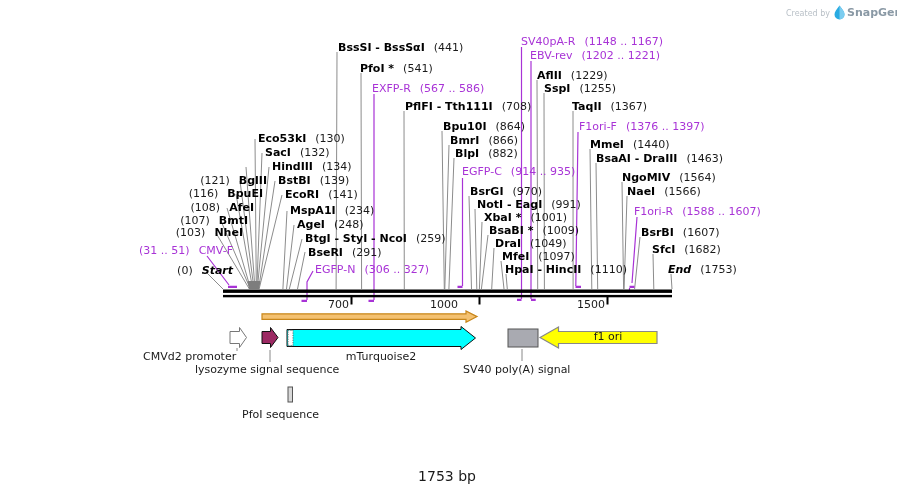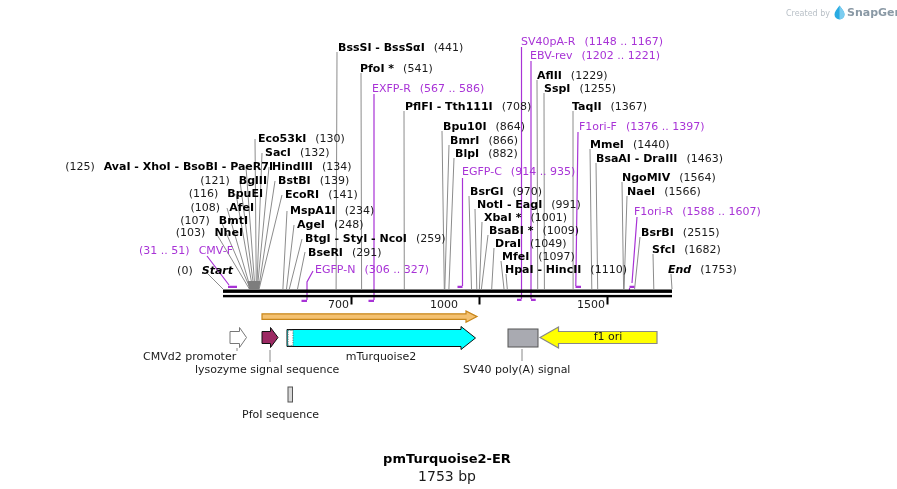--- a/index.html
+++ b/index.html
@@ -81,21 +81,20 @@
 
     <rect x="288" y="387" width="4.5" height="15" fill="#d8d8d8" stroke="#555" stroke-width="1"></rect>
 
     <path d="M839.5 5.5 C842.5 9.5 844.5 11.8 844.5 14.5 A5 5 0 1 1 834.5 14.5 C834.5 11.8 836.5 9.5 839.5 5.5 Z" fill="#29abe2"></path>
     <path d="M839.5 5.5 C842.5 9.5 844.5 11.8 844.5 14.5 A5 5 0 0 1 839.5 19.3 L839.5 5.5 Z" fill="#7ccdf0"></path>
   </svg>
 
   <div class="createdby">Created by</div>
   <div class="brand">SnapGene</div>
 
-  <div class="lbl r" style="right:652px;top:161px"><span class="pos">(125)</span><span class="nm">AvaI - XhoI - BsoBI - PaeR7I</span></div>
   <div class="lbl r" style="right:658px;top:175px"><span class="pos">(121)</span><span class="nm">BglII</span></div>
   <div class="lbl r" style="right:662px;top:188px"><span class="pos">(116)</span><span class="nm">BpuEI</span></div>
   <div class="lbl r" style="right:671px;top:202px"><span class="pos">(108)</span><span class="nm">AfeI</span></div>
   <div class="lbl r" style="right:677px;top:215px"><span class="pos">(107)</span><span class="nm">BmtI</span></div>
   <div class="lbl r" style="right:682px;top:227px"><span class="pos">(103)</span><span class="nm">NheI</span></div>
   <div class="lbl r primer" style="right:692px;top:245px"><span class="pos">(31 .. 51)</span><span class="nm">CMV-F</span></div>
   <div class="lbl r" style="right:692px;top:265px"><span class="pos">(0)</span><span class="se">Start</span></div>
 
   <div class="lbl" style="left:258px;top:133px"><span class="nm">Eco53kI</span><span class="pos">(130)</span></div>
   <div class="lbl" style="left:265px;top:147px"><span class="nm">SacI</span><span class="pos">(132)</span></div>
@@ -129,31 +128,30 @@
   <div class="lbl primer" style="left:530px;top:50px"><span class="nm">EBV-rev</span><span class="pos">(1202 .. 1221)</span></div>
   <div class="lbl" style="left:537px;top:70px"><span class="nm">AflII</span><span class="pos">(1229)</span></div>
   <div class="lbl" style="left:544px;top:83px"><span class="nm">SspI</span><span class="pos">(1255)</span></div>
   <div class="lbl" style="left:572px;top:101px"><span class="nm">TaqII</span><span class="pos">(1367)</span></div>
   <div class="lbl primer" style="left:579px;top:121px"><span class="nm">F1ori-F</span><span class="pos">(1376 .. 1397)</span></div>
   <div class="lbl" style="left:590px;top:139px"><span class="nm">MmeI</span><span class="pos">(1440)</span></div>
   <div class="lbl" style="left:596px;top:153px"><span class="nm">BsaAI - DraIII</span><span class="pos">(1463)</span></div>
   <div class="lbl" style="left:622px;top:172px"><span class="nm">NgoMIV</span><span class="pos">(1564)</span></div>
   <div class="lbl" style="left:627px;top:186px"><span class="nm">NaeI</span><span class="pos">(1566)</span></div>
   <div class="lbl primer" style="left:634px;top:206px"><span class="nm">F1ori-R</span><span class="pos">(1588 .. 1607)</span></div>
-  <div class="lbl" style="left:641px;top:227px"><span class="nm">BsrBI</span><span class="pos">(2515)</span></div>
+  <div class="lbl" style="left:641px;top:227px"><span class="nm">BsrBI</span><span class="pos">(1607)</span></div>
   <div class="lbl" style="left:652px;top:244px"><span class="nm">SfcI</span><span class="pos">(1682)</span></div>
   <div class="lbl" style="left:668px;top:264px"><span class="se">End</span><span class="pos">(1753)</span></div>
 
   <div class="ruler" style="left:309px;top:298px;width:40px;text-align:right">700</div>
   <div class="ruler" style="left:430px;top:298px;width:47px;text-align:left">1000</div>
   <div class="ruler" style="left:558px;top:298px;width:47px;text-align:right">1500</div>
 
   <div class="feat" style="left:143px;top:351px">CMVd2 promoter</div>
   <div class="feat" style="left:195px;top:364px">lysozyme signal sequence</div>
   <div class="feat" style="left:321px;top:351px;width:120px;text-align:center">mTurquoise2</div>
   <div class="feat" style="left:463px;top:364px">SV40 poly(A) signal</div>
   <div class="feat" style="left:562px;top:331px;width:92px;text-align:center">f1 ori</div>
   <div class="feat" style="left:242px;top:409px">PfoI sequence</div>
 
-  <div class="title">pmTurquoise2-ER</div>
   <div class="subtitle">1753 bp</div>
 
 </div>
 
 </body></html>

